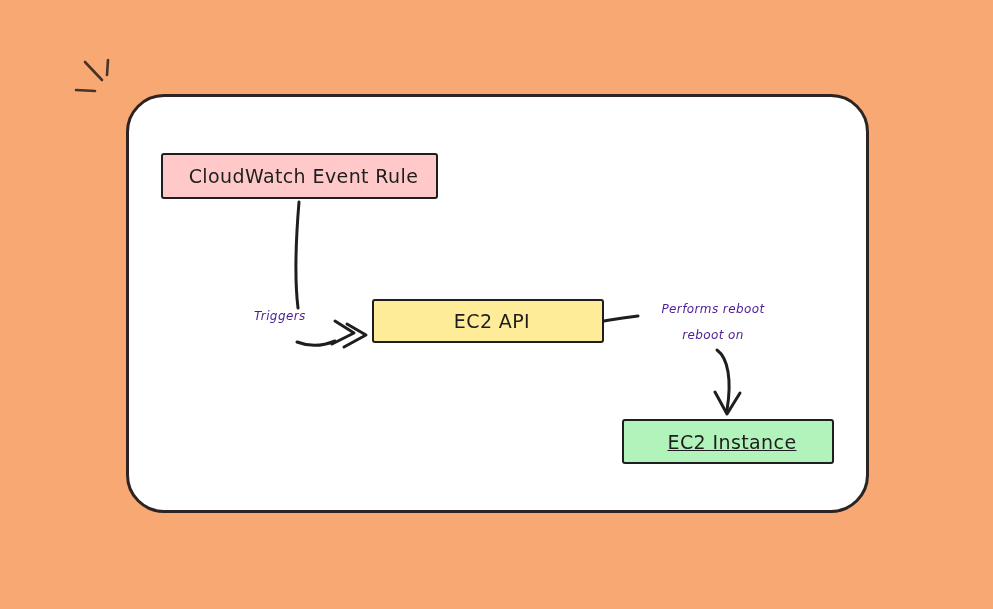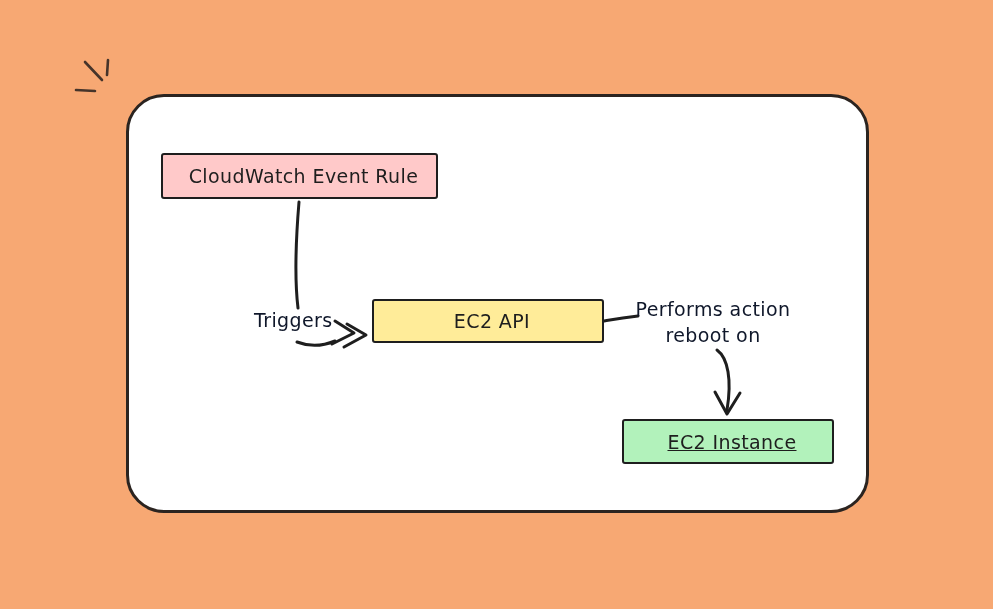--- a/index.html
+++ b/index.html
@@ -38,24 +38,25 @@
     font-size: 19px;
     letter-spacing: 0.4px;
     white-space: nowrap;
     padding-left: 8px;
   }
   .node-cloudwatch { left: 161px; top: 153px; width: 277px; height: 46px; }
   .node-ec2api     { left: 372px; top: 299px; width: 232px; height: 44px; }
   .node-ec2instance{ left: 622px; top: 419px; width: 212px; height: 45px; }
   .edge-label {
     position: absolute;
-    color: #0f172a;
-    font-size: 19px;
+    color: #4c1d95;
+    font-size: 12px;
     letter-spacing: 0.4px;
     white-space: nowrap;
+    font-style: italic;
   }
   .label-triggers { left: 254px; top: 309px; }
   .label-performs {
     left: 624px; top: 296px;
     width: 178px;
     text-align: center;
     line-height: 26px;
     white-space: normal;
   }
   .stroke {
@@ -109,17 +110,17 @@
     <span>EC2 API</span>
   </div>
 
   <div class="node node-ec2instance" style="background-color: rgb(178, 242, 187); text-decoration: underline;">
     <span>EC2 Instance</span>
   </div>
 
   <div class="edge-label label-triggers">Triggers</div>
 
   <div class="edge-label label-performs">
-    <span>Performs action</span><br>
+    <span>Performs reboot</span><br>
     <span>reboot on</span>
   </div>
 
 </div>
 
 </body></html>

